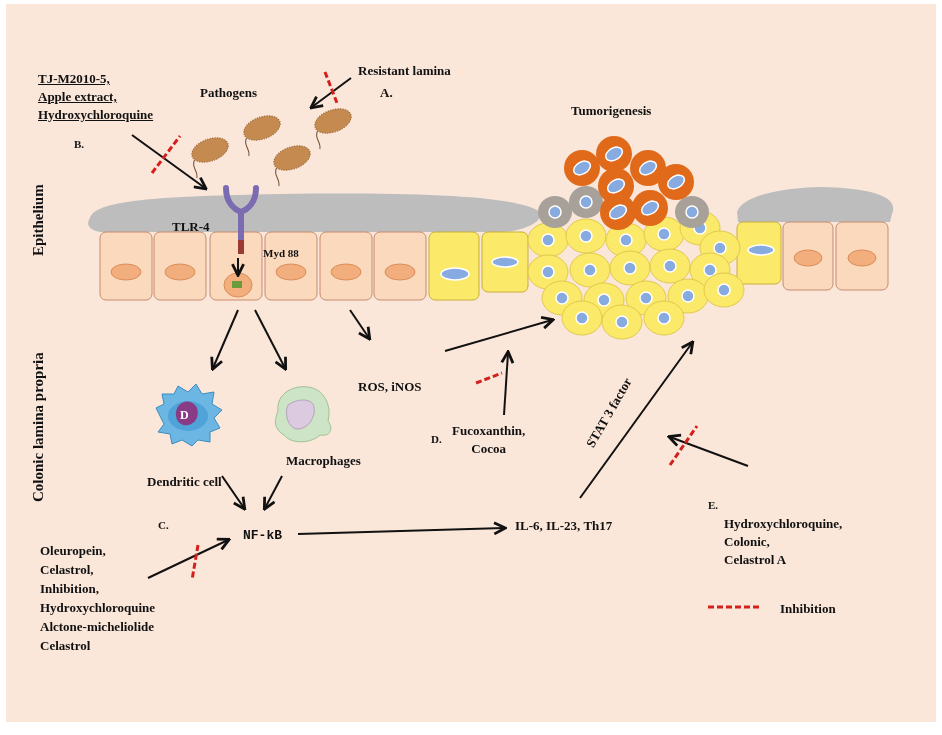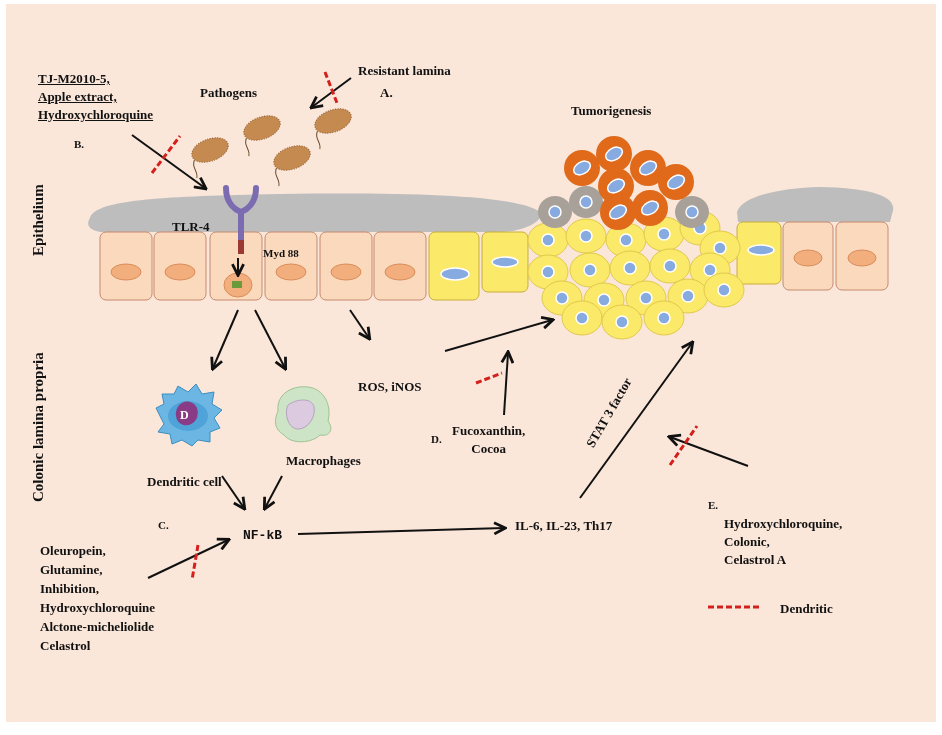--- a/index.html
+++ b/index.html
@@ -205,33 +205,33 @@
 <div class="lbl list" style="left:38px;top:70px;text-decoration:underline;">
   <span>TJ-M2010-5,</span>
   <span>Apple extract,</span>
   <span>Hydroxychloroquine</span>
 </div>
 <div class="lbl sm" style="left:74px;top:135px;">B.</div>
 
 <div class="lbl sm" style="left:158px;top:516px;">C.</div>
 <div class="lbl list" style="left:40px;top:541px;line-height:19px;">
   <span>Oleuropein,</span>
-  <span>Glutamine,</span>
+  <span>Celastrol,</span>
   <span>Inhibition,</span>
   <span>Hydroxychloroquine</span>
   <span>Alctone-micheliolide</span>
   <span>Celastrol</span>
 </div>
 
 <div class="lbl sm" style="left:431px;top:430px;">D.</div>
 <div class="lbl list" style="left:452px;top:422px;text-align:center;">
   <span>Fucoxanthin,</span>
   <span>Cocoa</span>
 </div>
 
 <div class="lbl sm" style="left:708px;top:496px;">E.</div>
 <div class="lbl list" style="left:724px;top:475px;margin-top:40px;">
   <span>Hydroxychloroquine,</span>
   <span>Colonic,</span>
   <span>Celastrol A</span>
 </div>
 
-<div class="lbl" style="left:780px;top:600px;">Dendritic</div>
+<div class="lbl" style="left:780px;top:600px;">Inhibition</div>
 
 </body></html>

